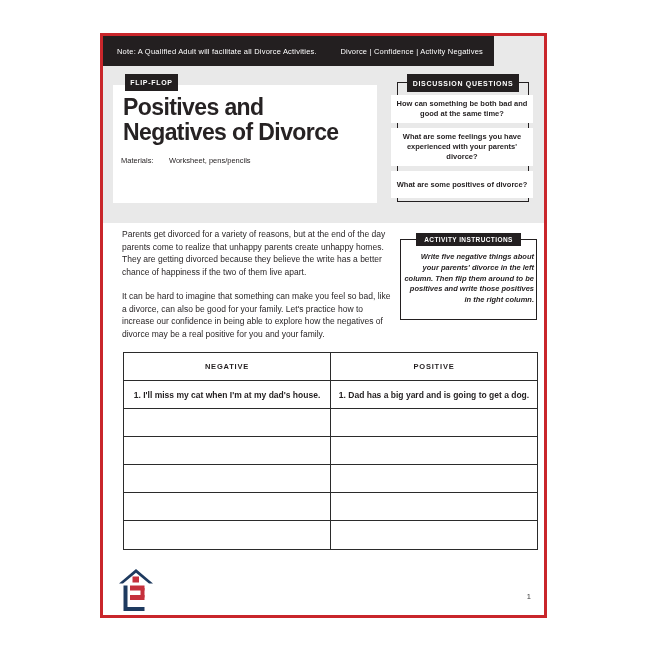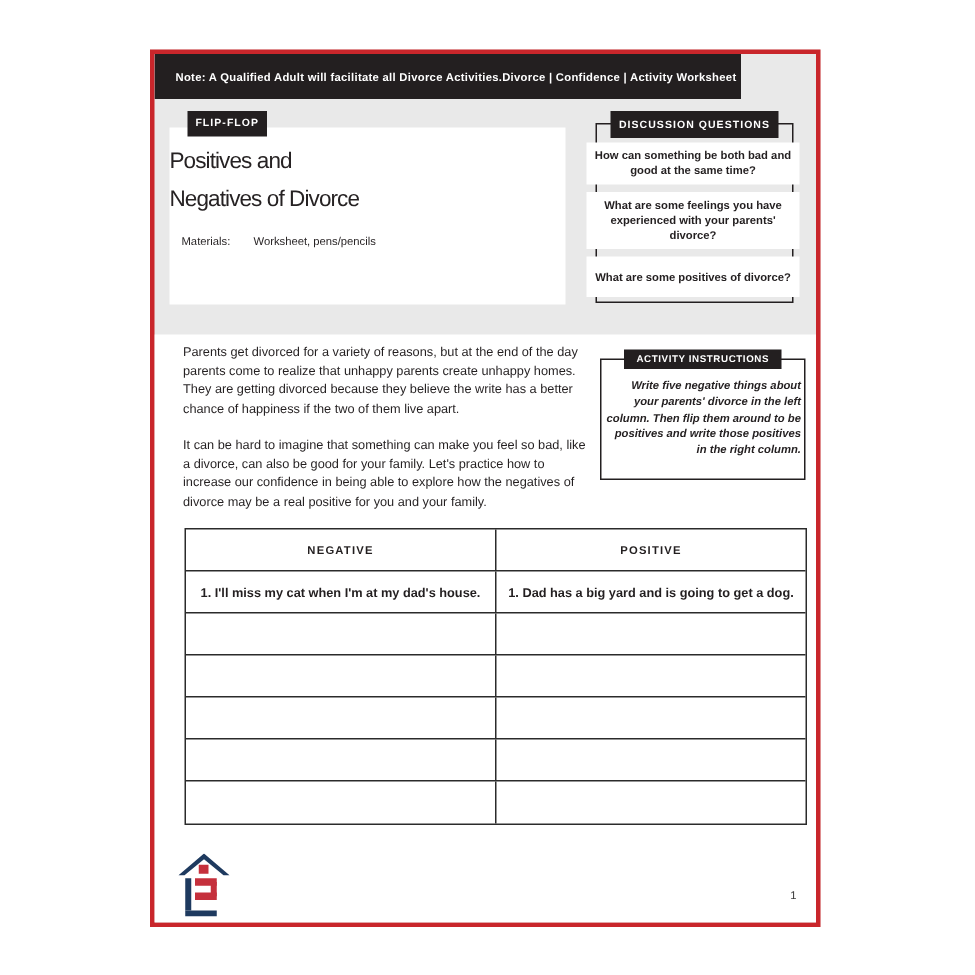--- a/index.html
+++ b/index.html
@@ -5,30 +5,30 @@
   :root{
     --red:#c9262b; --ink:#231f20; --gray:#e9e9e9; --navy:#1e3a5f; --lred:#c5303c;
   }
   *{margin:0;padding:0;box-sizing:border-box}
   html,body{width:650px;height:650px;background:#ffffff;font-family:"Liberation Sans",sans-serif;color:var(--ink);}
   .page{position:absolute;left:100px;top:33px;width:447px;height:585px;border:3px solid var(--red);background:var(--gray);overflow:hidden}
 
   
   .topbar{position:absolute;left:0;top:0;width:391px;height:30px;background:var(--ink);color:#fff;
     display:flex;justify-content:space-between;align-items:center;padding:0 11px 0 14px;
-    font-size:7.5px;font-weight:bold;letter-spacing:.2px;white-space:nowrap}
+    font-size:7.5px;font-weight:normal;letter-spacing:.2px;white-space:nowrap}
 
   
   .main-white{position:absolute;left:0;top:187px;width:441px;height:392px;background:#fff}
 
   
   .intro-card{position:absolute;left:10px;top:49px;width:264px;height:118px;background:#fff}
   .badge{background:var(--ink);color:#fff;font-weight:bold;display:flex;align-items:center;justify-content:center;letter-spacing:.7px;white-space:nowrap}
   .flipflop-badge{position:absolute;left:22px;top:38px;width:53px;height:17px;font-size:7px}
-  .title{position:absolute;left:10px;top:59px;font-size:15px;font-weight:400;line-height:25px;letter-spacing:-.6px;color:#262223}
+  .title{position:absolute;left:20px;top:59px;font-size:23px;font-weight:700;line-height:25px;letter-spacing:-.6px;color:#262223}
   .meta{position:absolute;left:18px;top:120px;width:248px;font-size:7.5px;line-height:9.5px}
   .meta-row{display:flex;margin-bottom:7px}
   .meta-label{width:48px;flex:none;font-weight:normal}
   .meta-value{flex:1}
 
   
   .disc-outline{position:absolute;left:294px;top:46px;width:132px;height:120px;border:1.5px solid var(--ink)}
   .disc-badge{position:absolute;left:304px;top:38px;width:112px;height:18px;font-size:7px}
   .q-list{position:absolute;left:288px;top:59px;width:142px;display:flex;flex-direction:column;gap:5px}
   .q-card{background:#fff;font-size:7.5px;font-weight:bold;text-align:center;line-height:10px;padding:4px 2px;display:flex;align-items:center;justify-content:center;min-height:27px}
@@ -55,21 +55,21 @@
   .logo{position:absolute;left:15px;top:533px;width:36px;height:42px}
   .page-num{position:absolute;right:13px;top:556px;font-size:7.5px;color:#3a3a3a}
 </style>
 </head>
 <body>
 
 <div class="page">
 
   <div class="topbar">
     <span>Note: A Qualified Adult will facilitate all Divorce Activities.</span>
-    <span>Divorce | Confidence | Activity Worksheet</span>
+    <span>Divorce | Confidence | Activity Negatives</span>
   </div>
 
   <div class="intro-card"></div>
   <div class="badge flipflop-badge">FLIP-FLOP</div>
   <div class="title">
     <div>Positives and</div>
     <div>Negatives of Divorce</div>
   </div>
   <div class="meta">
     <div class="meta-row">

